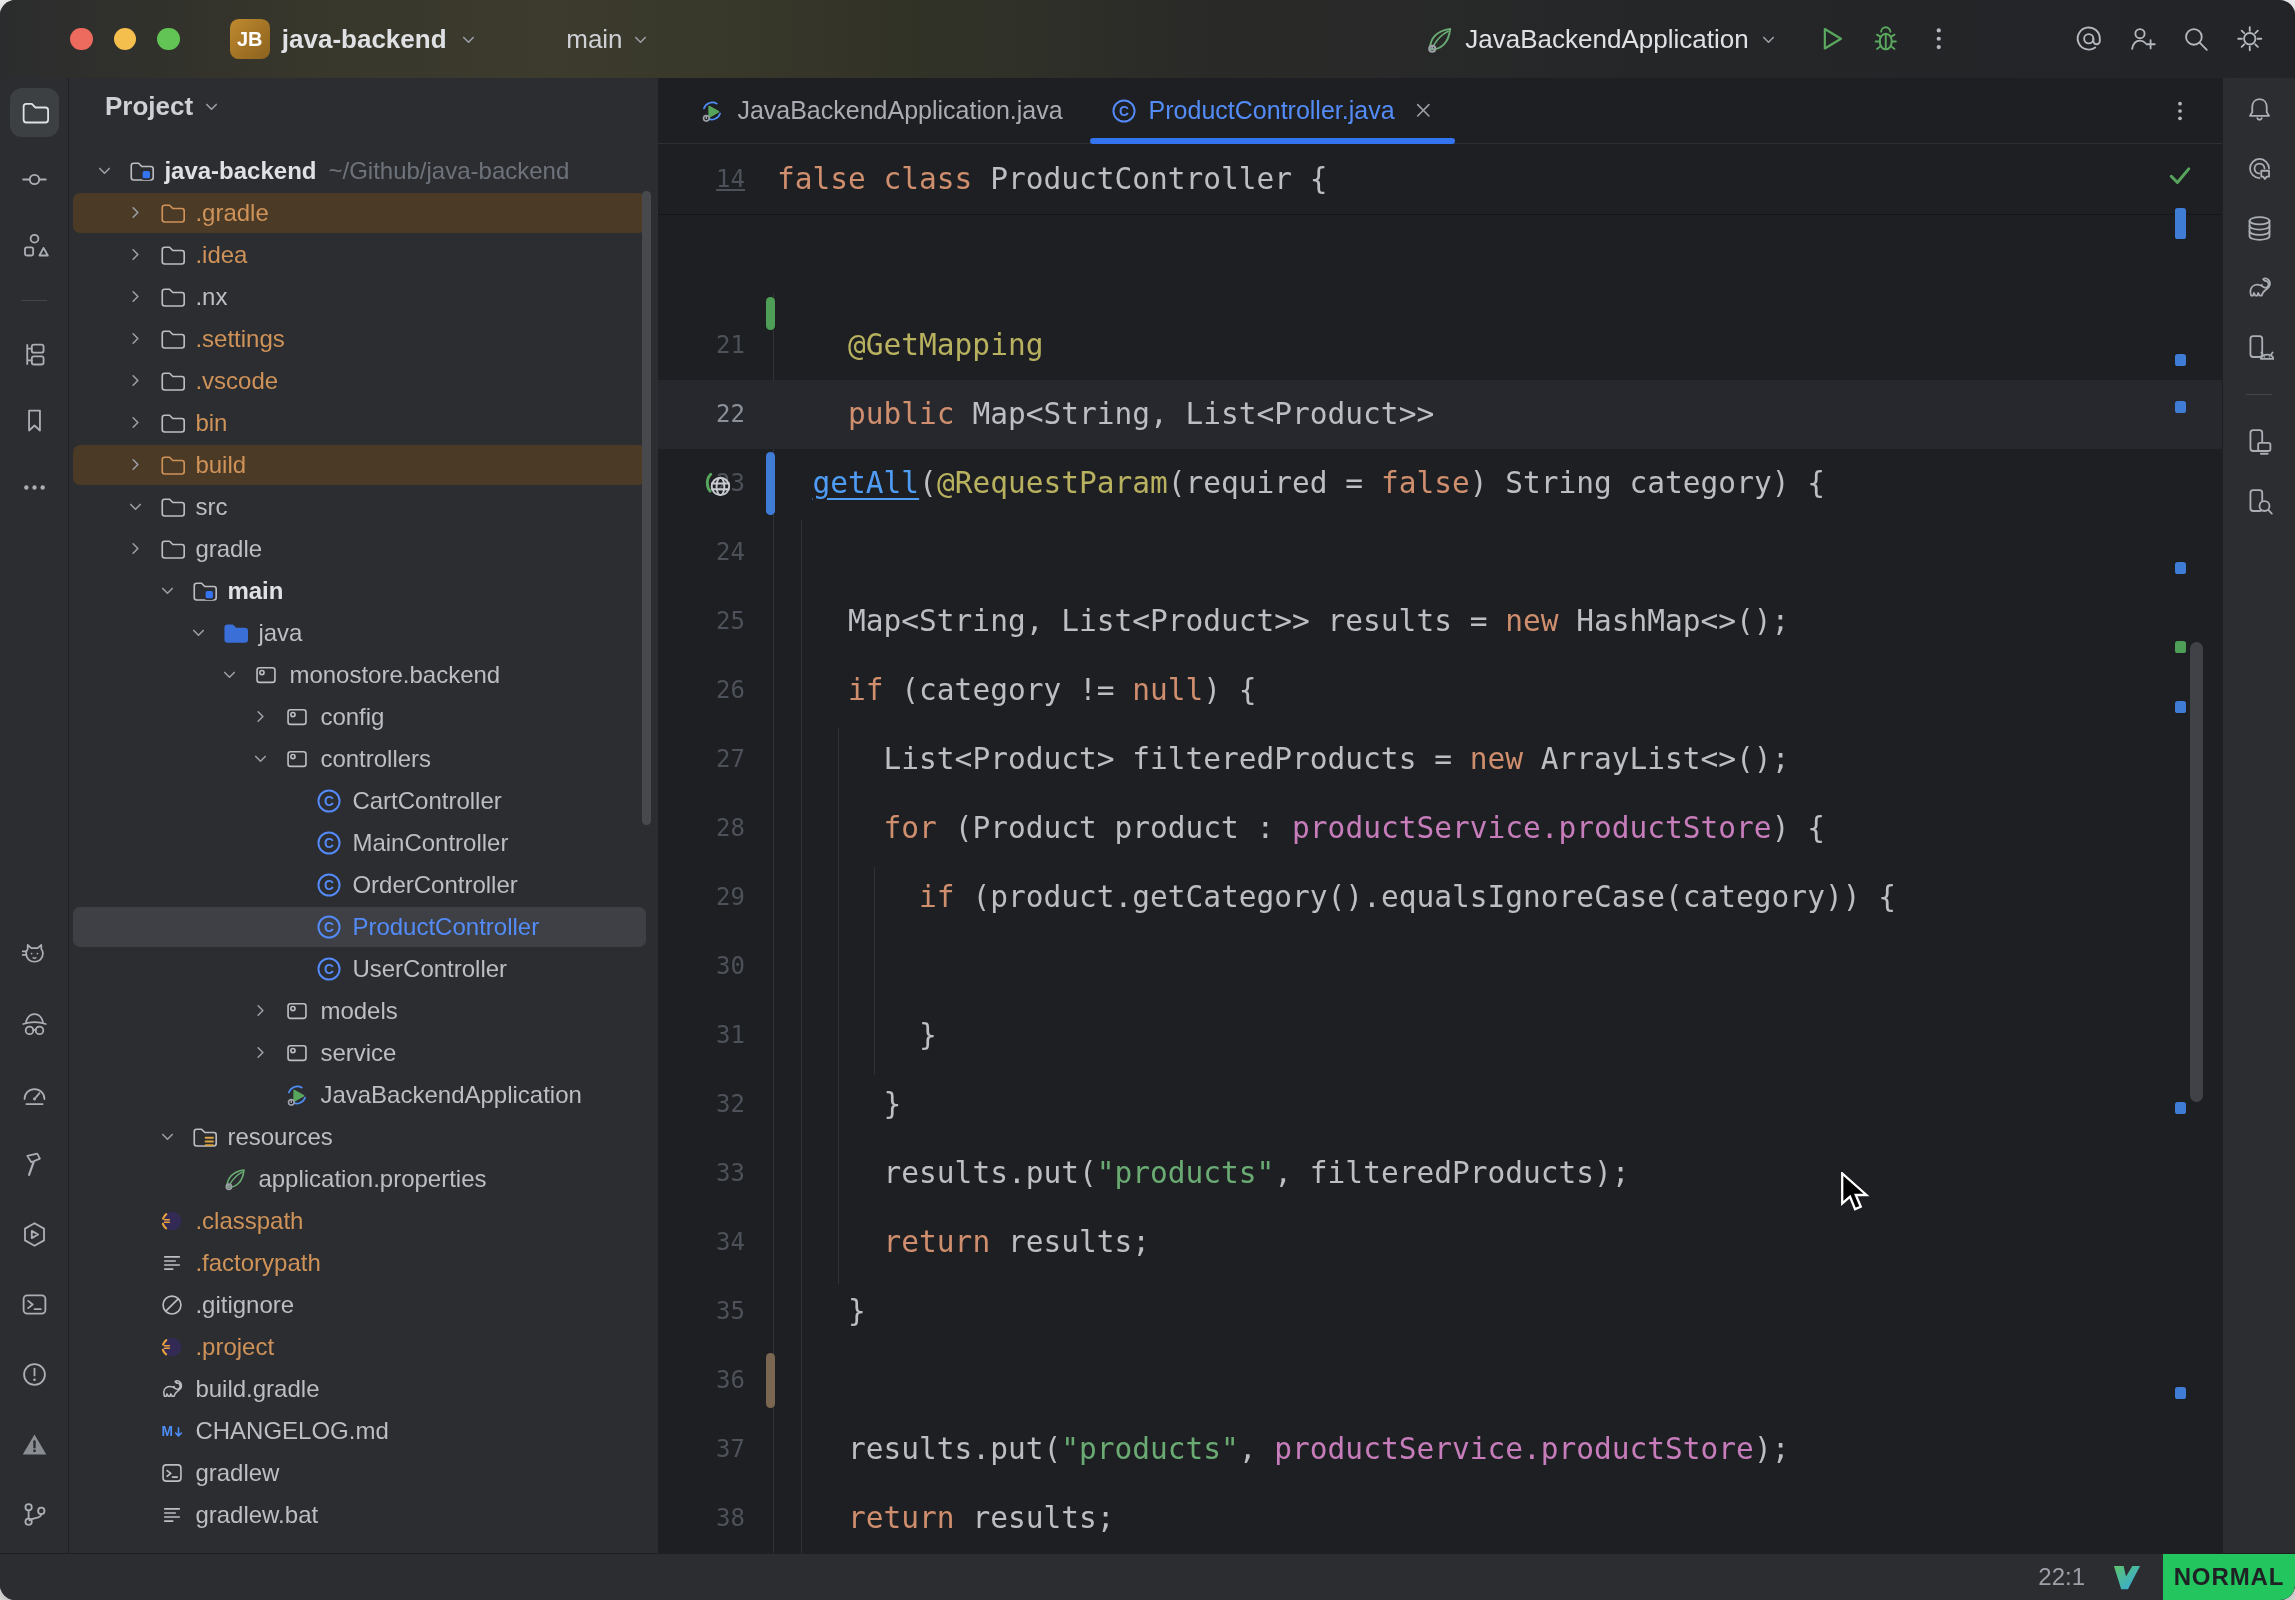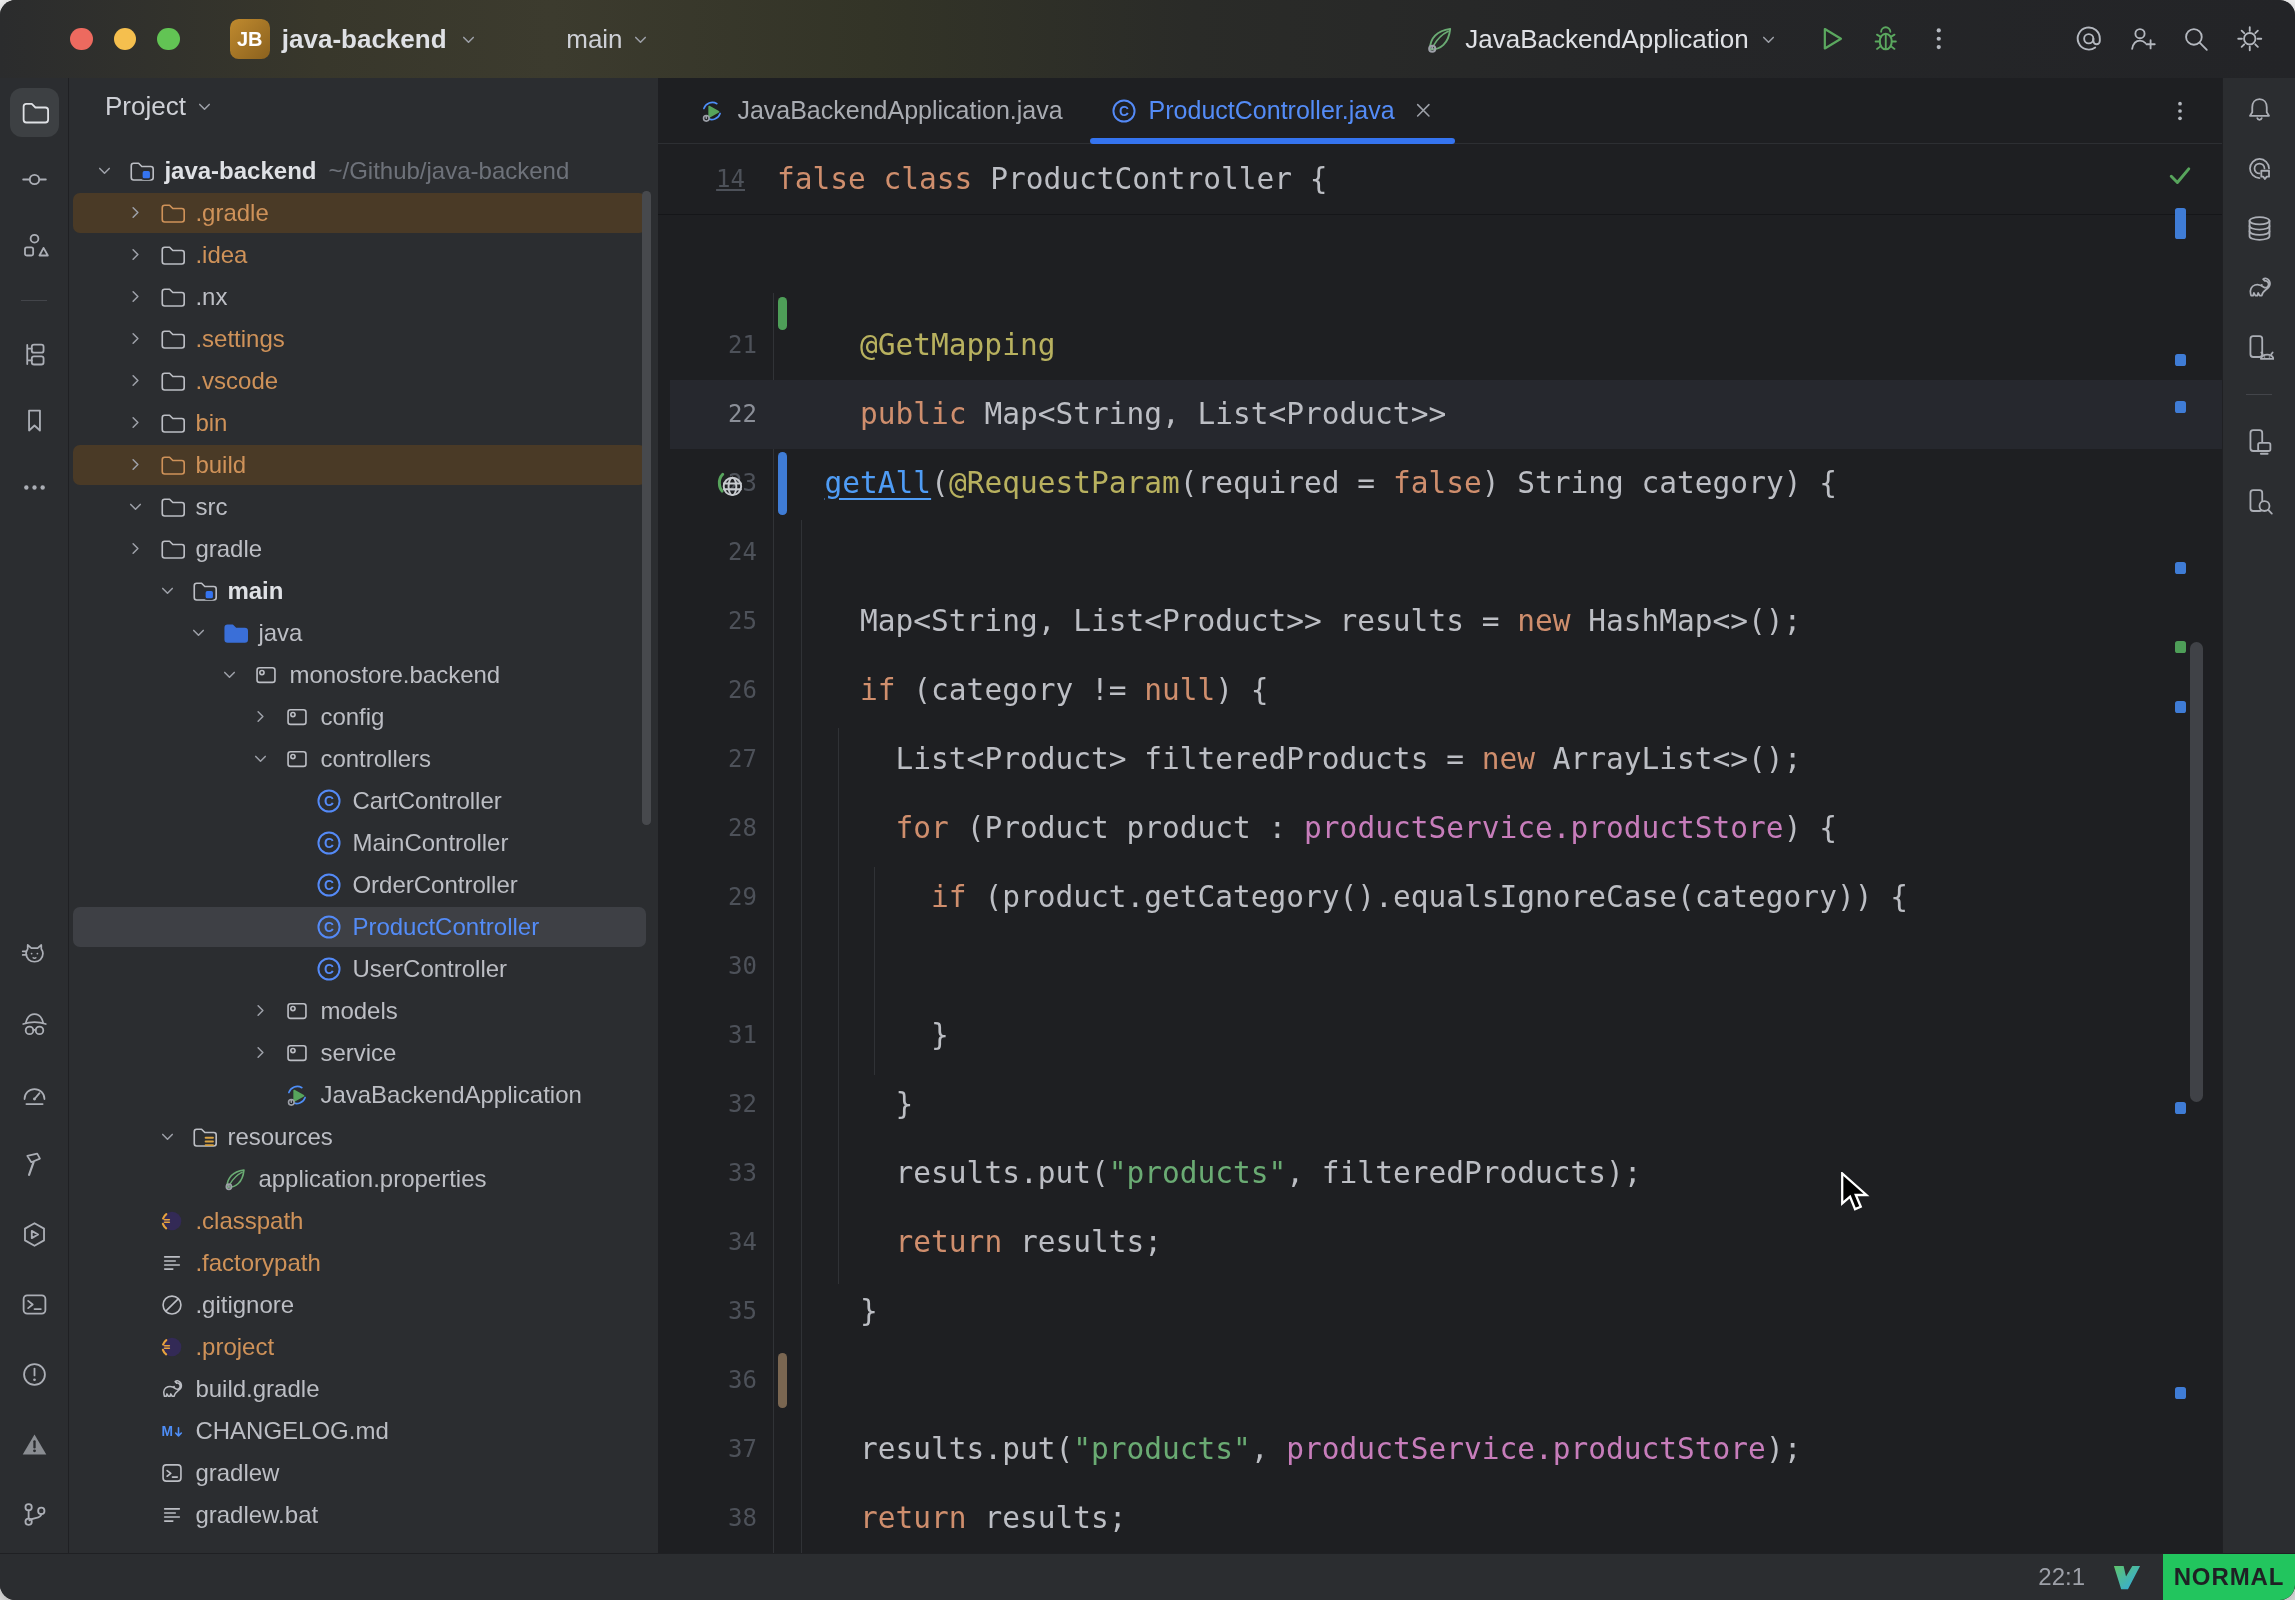--- a/index.html
+++ b/index.html
@@ -40,21 +40,21 @@
   .sbtn.active { background:#3d4043; }
   .sbtn.active .ic { color:#dfe1e5; }
   .sdiv { width:26px; height:0; border-top:1.7px solid #43454a; margin:12px 0; }
   .stripe-bottom { margin-top:auto; display:flex; flex-direction:column; align-items:center; gap:21px; padding-bottom:14px; }
   .stripe .top-group { display:flex; flex-direction:column; align-items:center; gap:17.4px; padding-top:10.4px; }
   .stripe.right .top-group { gap:10.4px; padding-top:7px; }
 
   
   .treepanel { width:589px; background:#2b2d30; flex:none; position:relative; overflow:hidden; }
   .tree-header { height:57px; display:flex; align-items:center; padding-left:36px; gap:8.7px; }
-  .tree-header .t { color:#ced0d6; font-size:26px; font-weight:400; }
+  .tree-header .t { color:#ced0d6; font-size:26px; font-weight:700; }
   .tree-header .ic { width:19px; height:19px; color:#9da0a8; }
   .tree { padding-top:14.8px; }
   .trow { height:42px; display:flex; align-items:center; position:relative; font-size:24px; color:#bcbec4; white-space:nowrap; }
   .trow .bgl { position:absolute; left:3.5px; right:12px; top:0.9px; bottom:0.9px; border-radius:7px; }
   .trow.brown .bgl { background:#4a3a26; }
   .trow.sel .bgl { background:#3e4045; }
   .trow .inner { position:relative; display:flex; align-items:center; }
   .chevslot { width:33px; height:26px; display:flex; align-items:center; justify-content:center; flex:none; }
   .chevslot .ic { width:19px; height:19px; color:#9da0a8; }
   .ticon { width:26px; height:26px; flex:none; margin-left:7px; }
@@ -70,21 +70,21 @@
   .tabs { height:66px; display:flex; align-items:stretch; border-bottom:0.9px solid #2d2f33; padding-left:17.4px; }
   .tab { display:flex; align-items:center; gap:12px; padding:0 24px; font-size:25px; color:#a9acb2; position:relative; }
   .tab .ic { width:26px; height:26px; }
   .tab.active { color:#548cf7; }
   .tab.active .underline { position:absolute; left:3.5px; right:3.5px; bottom:-0.9px; height:6px; border-radius:3.5px; background:#3574f0; }
   .tab .close { width:22.6px; height:22.6px; color:#9da0a8; margin-left:5.2px; }
   .tabs-more { margin-left:auto; margin-right:22.6px; align-self:center; width:38px; height:38px; display:flex; align-items:center; justify-content:center; }
   .tabs-more .ic { width:26px; height:26px; color:#b4b8bf; }
 
   .sticky { height:71px; position:relative; border-bottom:1.7px solid #151619; background:#1e1f22; z-index:3; }
-  .codewrap { position:absolute; top:215px; left:0; right:0; bottom:0;padding-left:12px; }
+  .codewrap { position:absolute; top:215px; left:0; right:0; bottom:0; }
   .gutter-border { position:absolute; left:115px; top:0; bottom:0; width:0.9px; background:#313337; }
   .guide { position:absolute; width:0.9px; background:#303236; }
   .cl { height:69px; position:relative; }
   .cl .curbg { position:absolute; inset:0; background:#26282e; }
   .num { position:absolute; left:0; width:87px; top:0; line-height:69px; text-align:right; font-family:"DejaVu Sans Mono", monospace; font-size:24px; color:#4d5159; }
   .sticky .num { line-height:71px;text-decoration:underline; }
   .cl.cur .num { color:#8b8f98; }
   .codetext { position:absolute; left:119px; top:0; line-height:69px; white-space:pre; font-family:"DejaVu Sans Mono", monospace; font-size:29.5px; color:#bcbec4; }
   .sticky .codetext { line-height:71px; }
   .tok-kw { color:#cf8e6d; } .tok-ann { color:#b8b15f; } .tok-str { color:#6aab73; }

